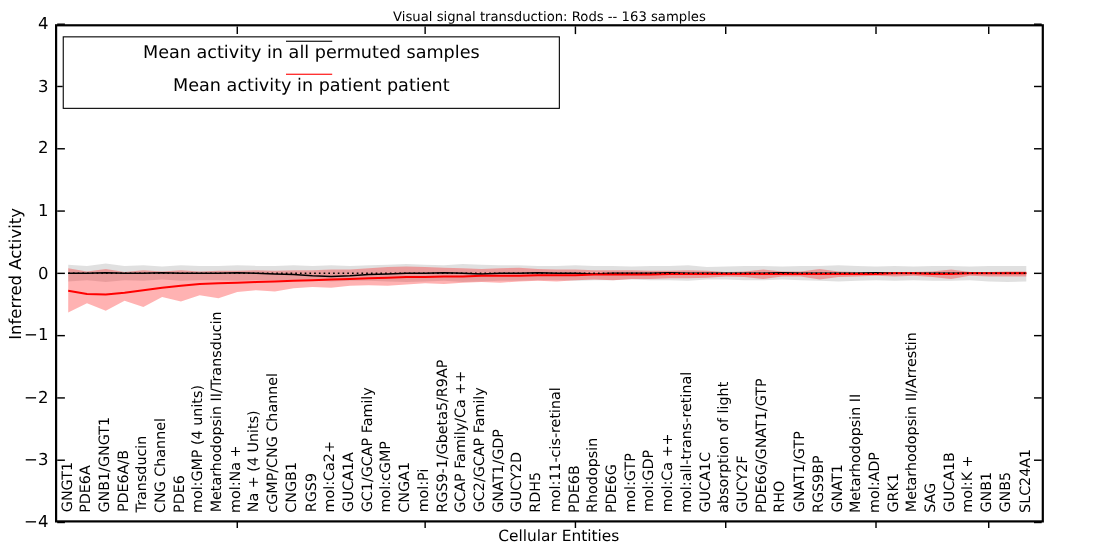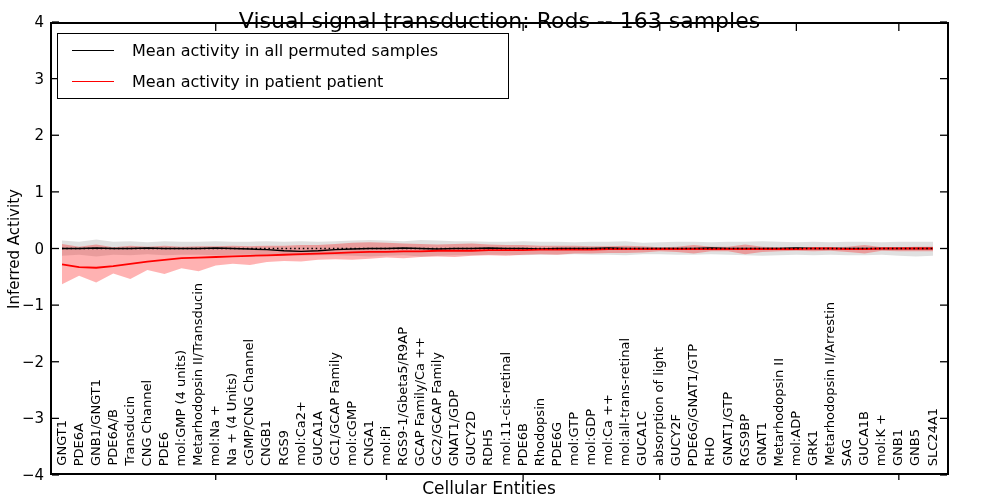--- a/index.html
+++ b/index.html
@@ -2,49 +2,49 @@
 <html><head>
 <meta charset="utf-8">
 <style>
   html,body{margin:0;padding:0;background:#fff;}
   .figure{
     position:relative; width:1000px; height:500px; background:#fff;
     font-family:"DejaVu Sans","Liberation Sans",sans-serif; color:#000; overflow:hidden;
   }
   .title{
     position:absolute; left:50px; top:8px; width:899px;
-    text-align:center; font-size:22px; white-space:nowrap;
+    text-align:center; font-size:12px; white-space:nowrap;
   }
   .ylabel{
     position:absolute; left:14px; top:249px; transform:translate(-50%,-50%) rotate(-90deg);
     font-size:15px; white-space:nowrap;
   }
   .xlabel{
-    position:absolute; left:489px; top:488px; transform:translate(-50%,-50%);
-    font-size:17px; white-space:nowrap;
+    position:absolute; left:508px; top:488px; transform:translate(-50%,-50%);
+    font-size:14px; white-space:nowrap;
   }
   .plot{
     position:absolute; left:50px; top:22px; width:899px; height:453px;
   }
   .plot svg{position:absolute;left:0;top:0;overflow:visible;}
   .yticks .ytick{
     position:absolute; left:0; width:44px; text-align:right;
     font-size:15px; transform:translateY(-50%); line-height:1;
   }
   .xcats .xcat{
     position:absolute; bottom:9px;
     writing-mode:vertical-rl; transform:rotate(180deg);
     font-size:13px; line-height:1.15; white-space:nowrap;
   }
   .legend{
     position:absolute; left:57px; top:33px; width:450px; height:64px;
     background:#fff; border:1.6px solid #000; z-index:5;
     display:flex; flex-direction:column; justify-content:space-evenly;
   }
-  .legend-row{display:flex; align-items:center; height:28px;}
+  .legend-row{display:flex; align-items:center; height:28px;flex-direction:column;}
   .legend-swatch{
     display:inline-block; width:42px; height:0; border-top:1.7px solid #000;
     margin-left:14px; margin-right:18px; flex:none;
   }
   .legend-label{font-size:16px; white-space:nowrap;}
 </style>
 </head>
 <body>
 
 <div class="figure">

